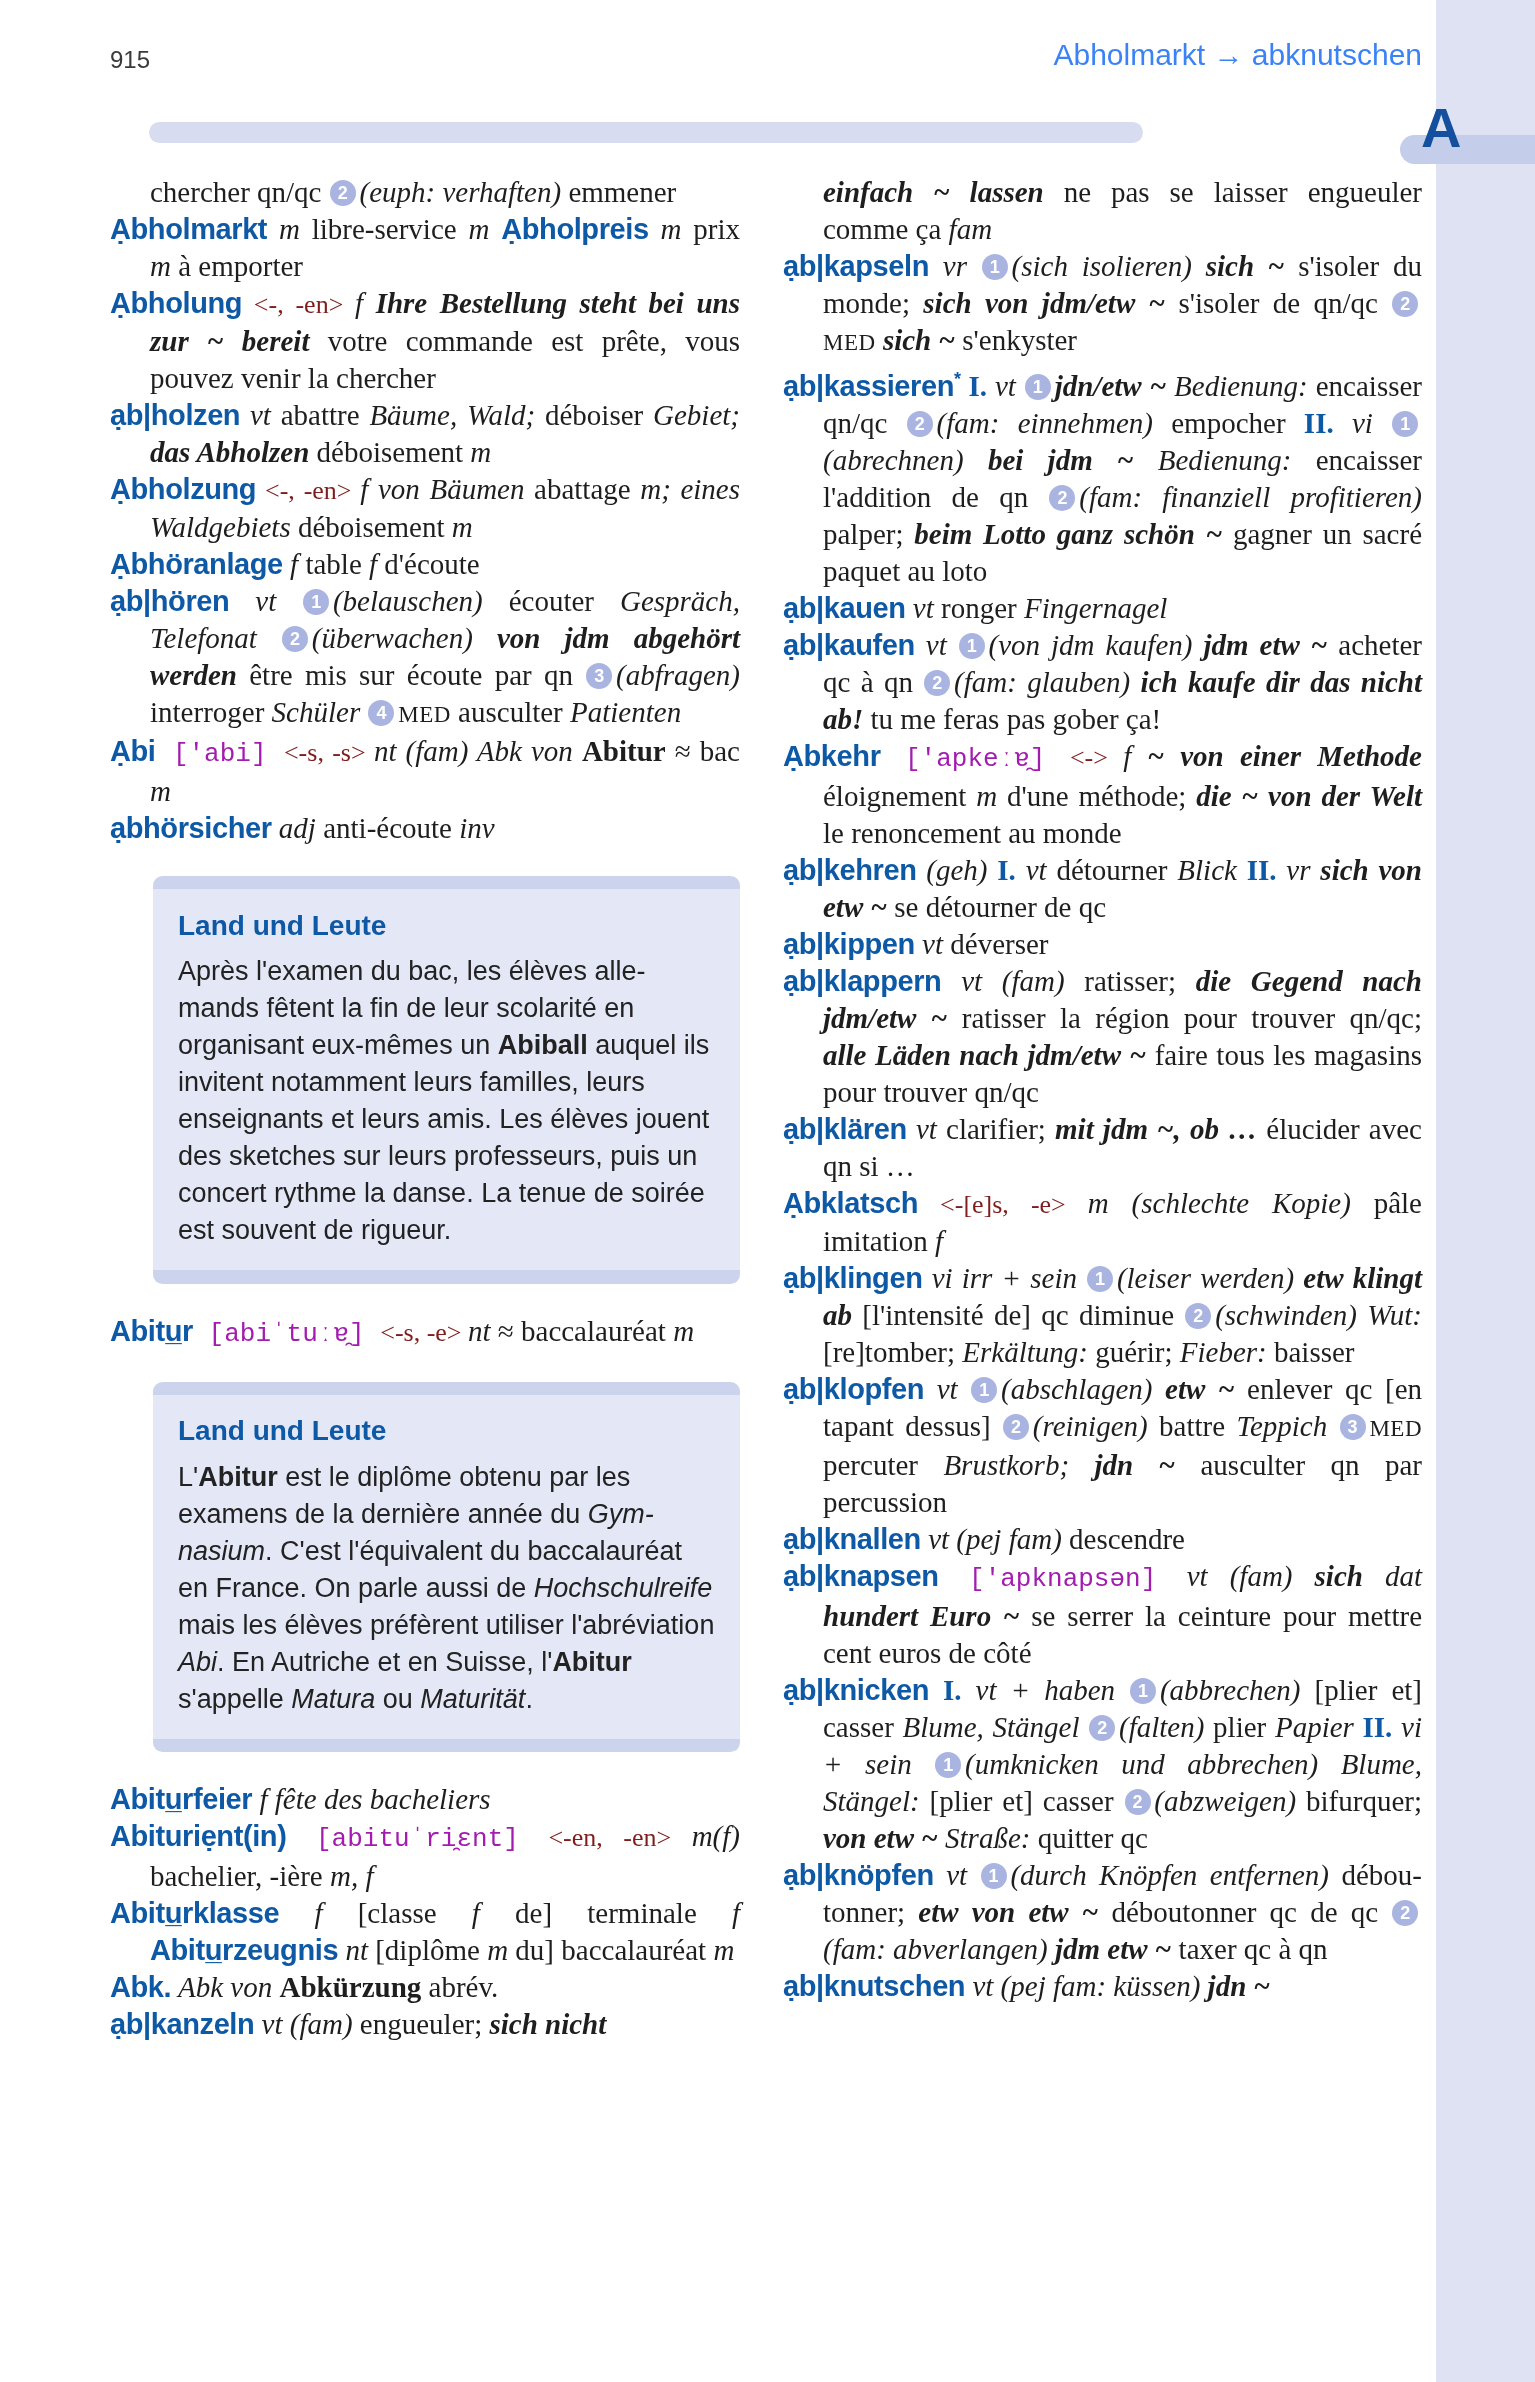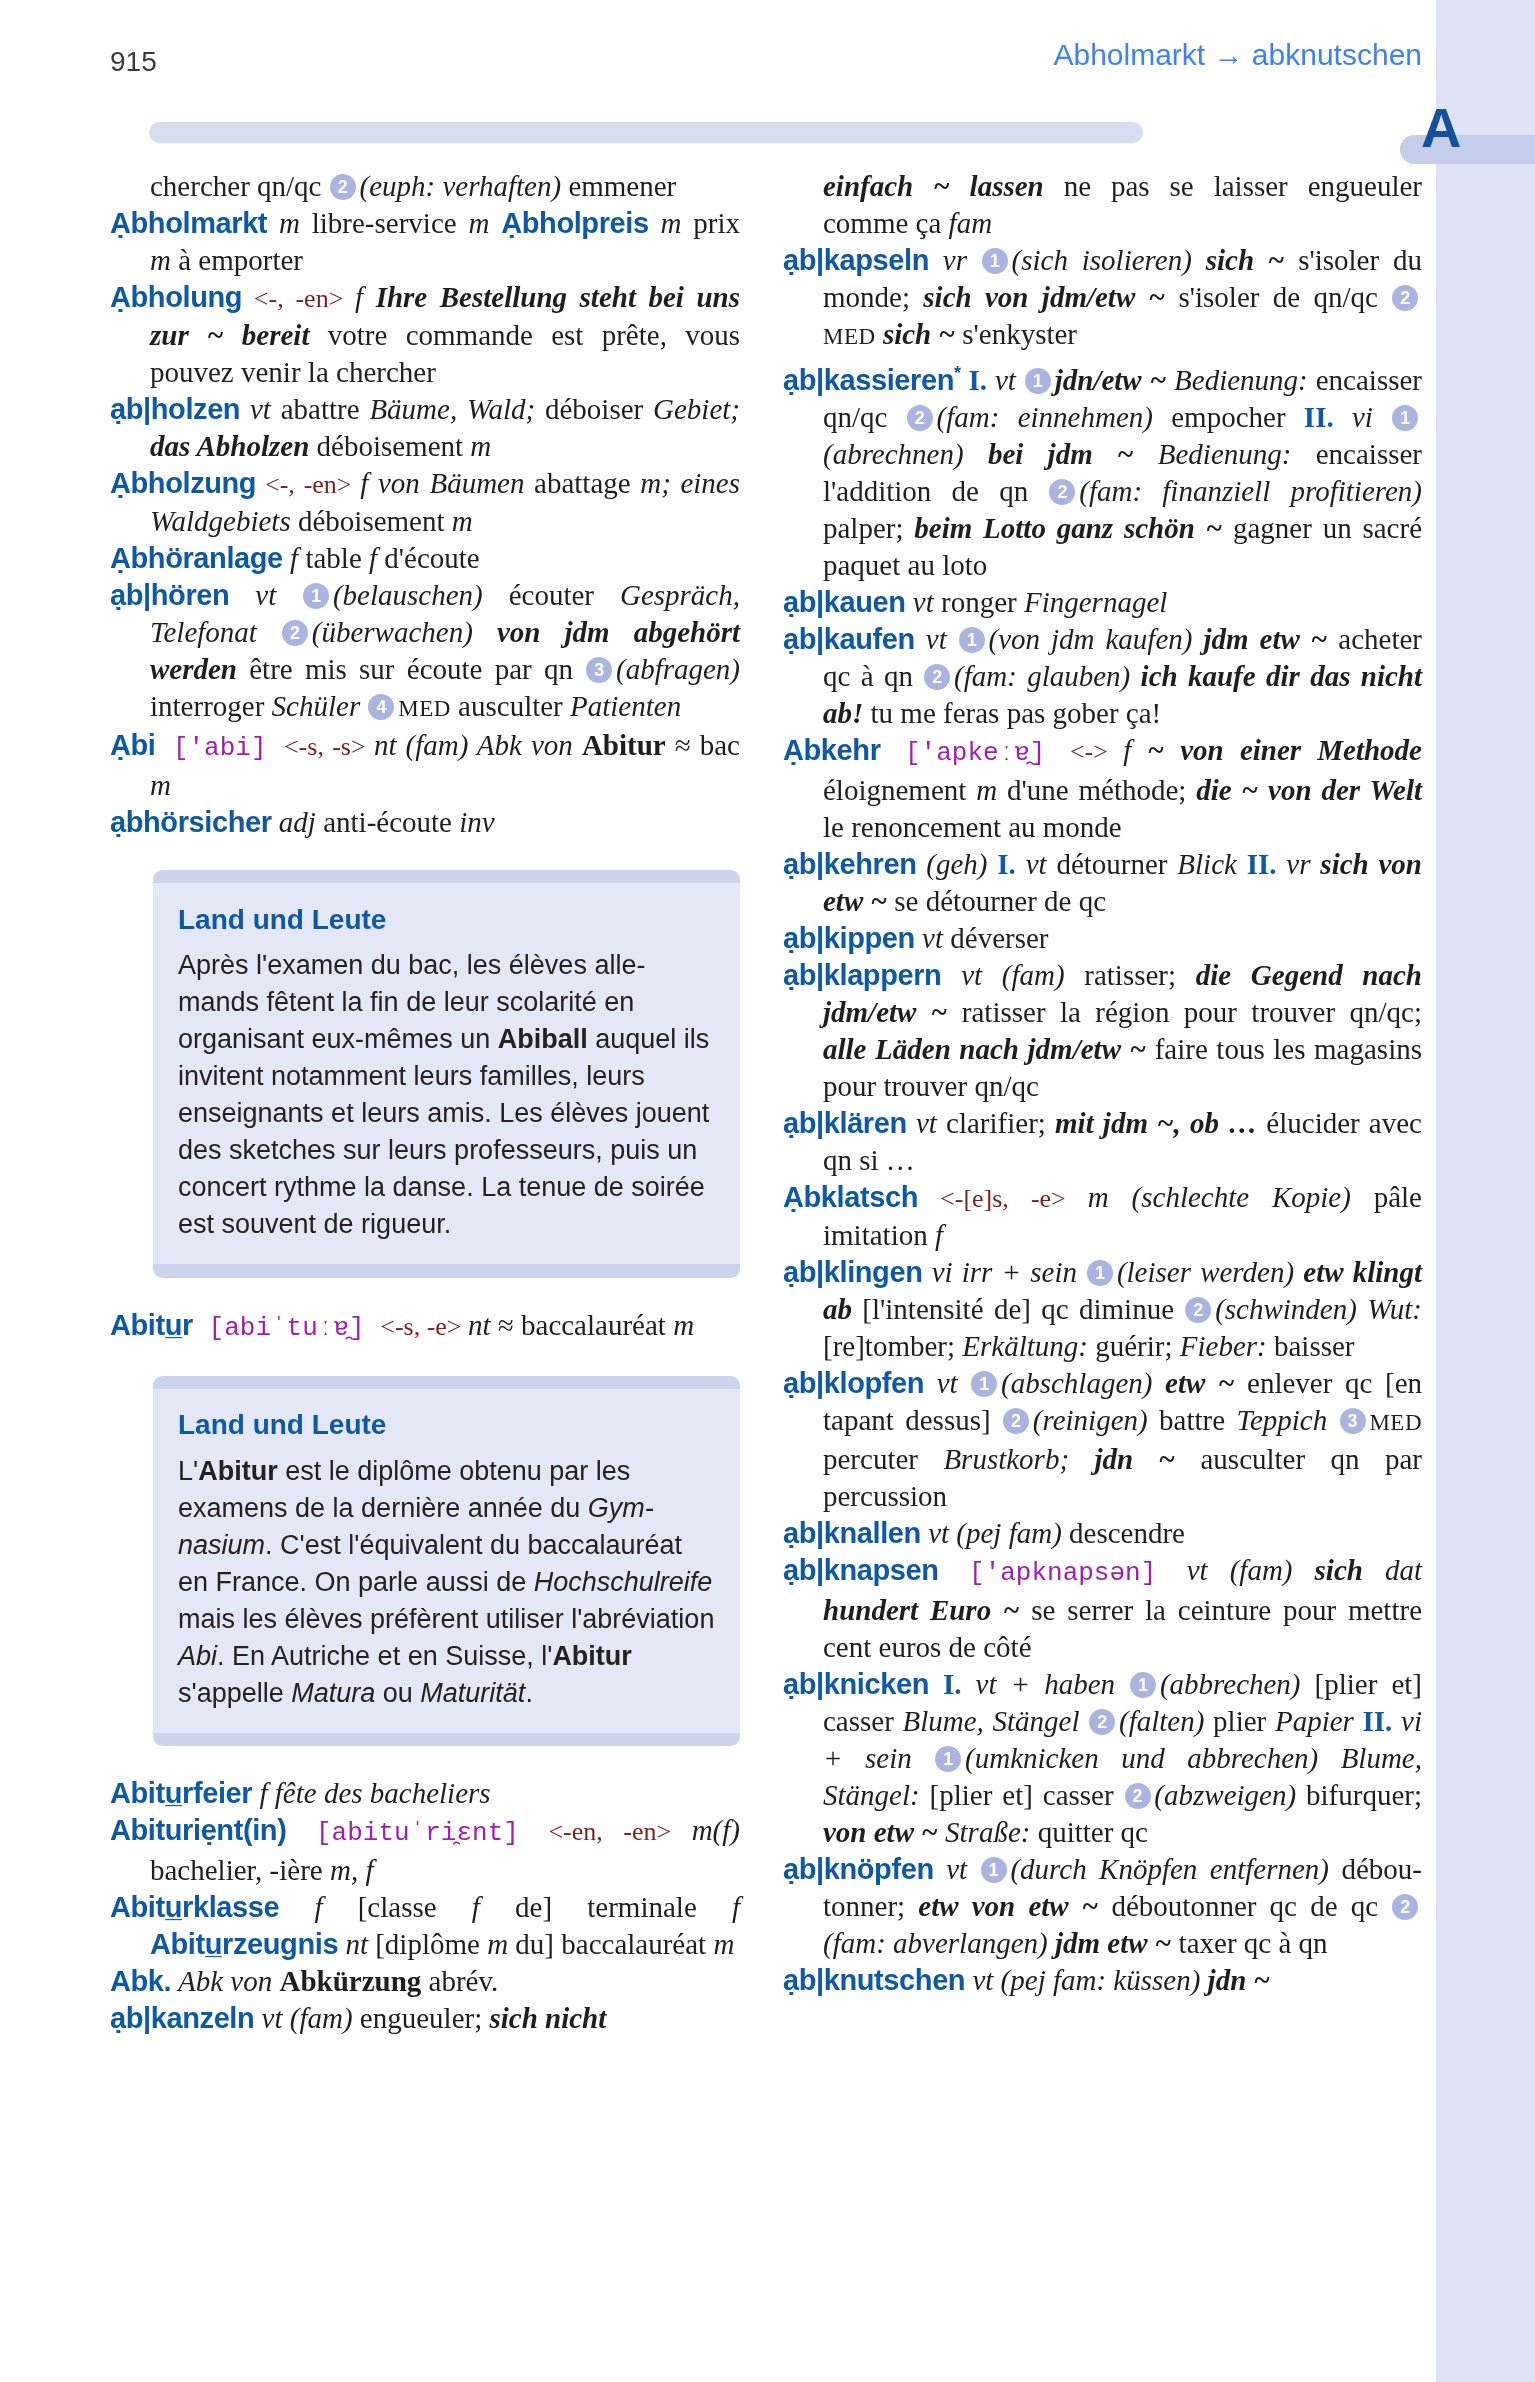--- a/index.html
+++ b/index.html
@@ -9,24 +9,24 @@
     -webkit-font-smoothing:antialiased;
   }
   .page{position:absolute;inset:0;overflow:hidden;}
   .side-strip{position:absolute;left:1436px;top:0;width:99px;height:2383px;background:#dfe2f2;}
   .tab-pill{position:absolute;left:1400px;top:135px;width:135px;height:29px;background:#c4cdea;border-radius:14.4px 0 0 14.4px;}
   .tab-letter{
     position:absolute;left:1421px;top:100px;
     font-family:"Liberation Sans","DejaVu Sans",sans-serif;font-weight:bold;font-size:56px;line-height:1;
     color:#14509e;
   }
-  .page-number{position:absolute;left:110px;top:46px;font-family:"Liberation Sans","DejaVu Sans",sans-serif;font-size:28px;color:#3a3a3a;}
+  .page-number{position:absolute;left:110px;top:46px;font-family:"Liberation Sans","DejaVu Sans",sans-serif;font-size:24px;color:#3a3a3a;}
   .header-range{position:absolute;right:113px;top:38px;font-family:"Liberation Sans","DejaVu Sans",sans-serif;font-size:30px;color:#3b82f6;}
   .header-rule{position:absolute;left:149px;top:122px;width:994px;height:21px;border-radius:10.6px;background:#d8dcf0;}
-  .col{position:absolute;top:168px;width:630px;}
+  .col{position:absolute;top:174px;width:630px;}
   #left-col{left:110px;}
   #right-col{left:783px;width:639px;}
   p.entry{
     margin:0;text-align:justify;text-indent:-40px;padding-left:40px;
     font-size:29px;line-height:37px;hyphens:manual;-webkit-hyphens:manual;
   }
   p.entry.cont{text-indent:0;}
   .hw{font-family:"Liberation Sans","DejaVu Sans",sans-serif;font-weight:bold;color:#0e59a6;letter-spacing:-0.4px;}
   .sup{vertical-align:super;font-size:0.62em;}
   .i{font-style:italic;}

